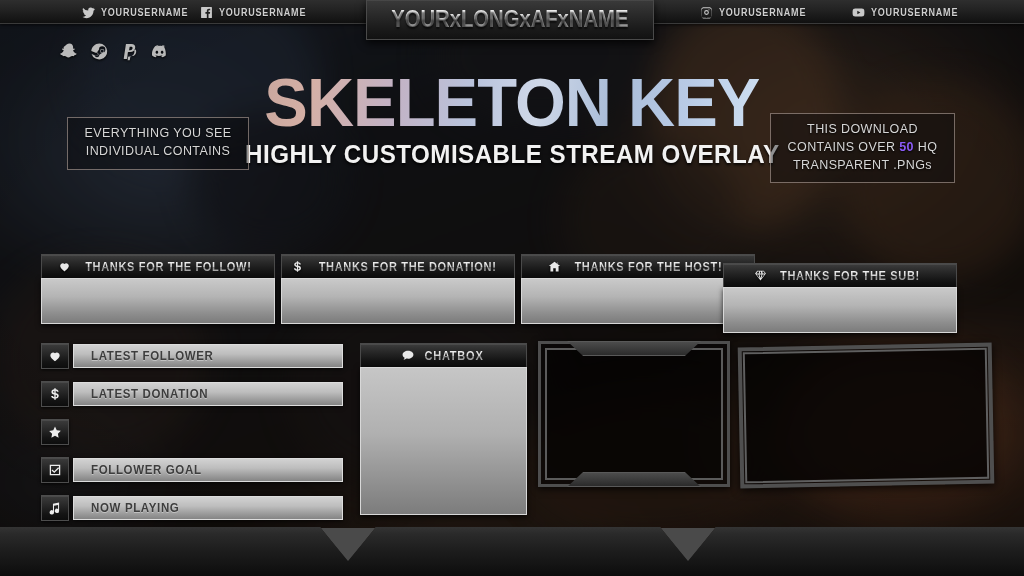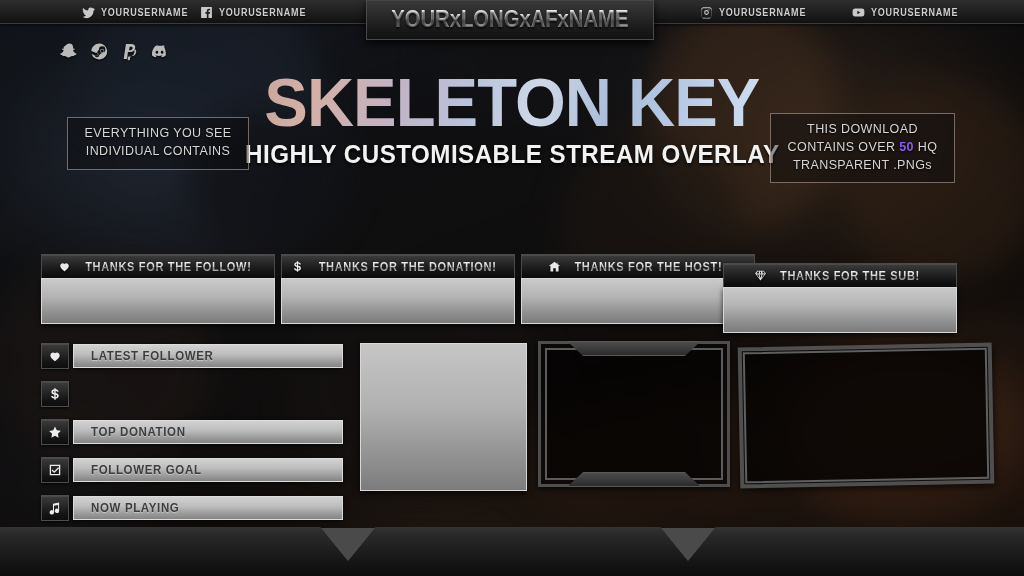--- a/index.html
+++ b/index.html
@@ -419,31 +419,31 @@
         <span class="lbar-text">LATEST FOLLOWER</span>
       </div>
     </div>
 
     <div class="lbar">
       <div class="lbar-icon">
         <svg viewBox="0 0 24 24">
             <path d="M13.2 10.7V6.4c1.1.2 1.9.8 2.2 1.7h2.8c-.3-2.3-2.1-3.8-5-4.1V2.2h-2.4V4c-3 .3-4.9 2-4.9 4.4 0 2.4 1.6 3.6 4.4 4.3l.5.1v4.6c-1.3-.2-2.2-.9-2.5-2H5.4c.2 2.5 2.2 4.1 5.4 4.4v1.9h2.4v-1.9c3.2-.3 5.2-2.1 5.2-4.7 0-2.4-1.6-3.6-4.7-4.3zm-2.4-.6c-1.4-.4-2.1-.9-2.1-1.9s.8-1.7 2.1-1.9v3.8zm2.4 7.4v-4.2c1.6.4 2.3 1 2.3 2.1s-.8 1.9-2.3 2.1z"></path>
           </svg>
       </div>
+      <div class="lbar-field">
+        <span class="lbar-text">LATEST DONATION</span>
+      </div>
     </div>
 
     <div class="lbar">
       <div class="lbar-icon">
         <svg viewBox="0 0 24 24">
             <path d="M12 2.6 15 9l7 1-5 4.9 1.2 7-6.2-3.3L5.8 22 7 15 2 10.1 9 9l3-6.4z"></path>
           </svg>
       </div>
-      <div class="lbar-field">
-        <span class="lbar-text">TOP DONATION</span>
-      </div>
     </div>
 
     <div class="lbar">
       <div class="lbar-icon">
         <svg viewBox="0 0 24 24">
             <path d="M3 3h18v18H3V3zm2.2 2.2v13.6h13.6V5.2H5.2zm12.3 2.1 1.6 1.6-8.4 8.4-4.6-4.6 1.6-1.6 3 3 6.8-6.8z"></path>
           </svg>
       </div>
       <div class="lbar-field">
         <span class="lbar-text">FOLLOWER GOAL</span>
@@ -456,20 +456,28 @@
             <path d="M19 2.5 8.5 4.8v11.5a3.7 3.7 0 1 0 1.8 3.1V8.3l7-1.5v7a3.7 3.7 0 1 0 1.7 3.1V2.5z"></path>
           </svg>
       </div>
       <div class="lbar-field">
         <span class="lbar-text">NOW PLAYING</span>
       </div>
     </div>
   </div>
 
   <div class="chatbox">
+    <div class="chat-head">
+      <span>
+        <svg viewBox="0 0 24 24">
+            <path d="M12 3.2c-5.5 0-10 3.2-10 7.2 0 2.3 1.5 4.4 3.8 5.7-.3 1.3-1 2.6-2.3 3.9 2.4-.3 4.3-1.3 5.7-2.5 1 .2 1.9.3 2.8.3 5.5 0 10-3.3 10-7.4s-4.5-7.2-10-7.2z"></path>
+          </svg>
+      </span>
+      <span class="htext">CHATBOX</span>
+    </div>
     <div class="chat-body"></div>
   </div>
 
   <div class="cam1">
     <div class="outer"></div>
     <div class="inner"></div>
     <div class="tab tab-top"></div>
     <div class="tab tab-bottom"></div>
   </div>
 

